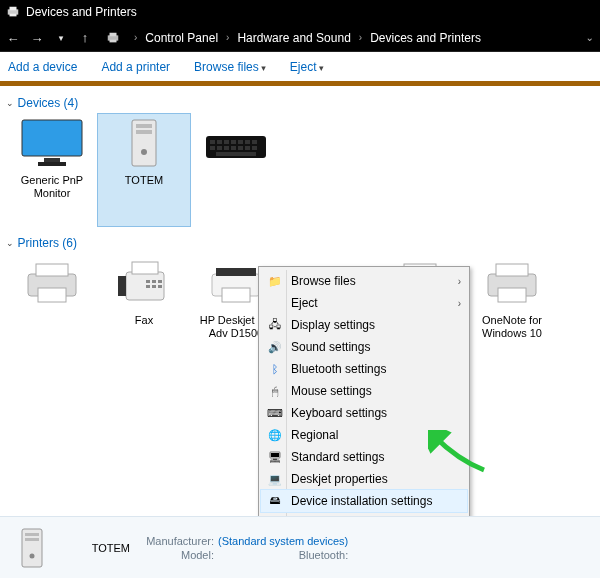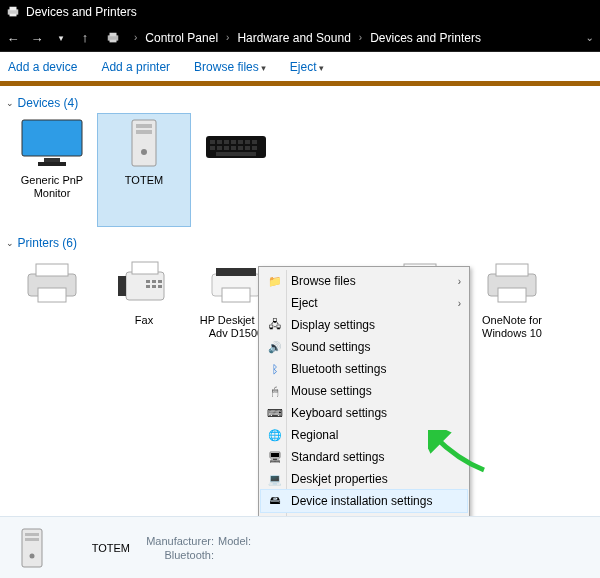--- a/index.html
+++ b/index.html
@@ -302,16 +302,17 @@
     <svg viewBox="0 0 44 44">
         <rect x="12" y="3" width="20" height="38" rx="2" fill="#e8e8e8" stroke="#999"></rect>
         <rect x="15" y="7" width="14" height="3" fill="#bbb"></rect>
         <rect x="15" y="12" width="14" height="3" fill="#bbb"></rect>
         <circle cx="22" cy="30" r="2.5" fill="#888"></circle>
       </svg>
   </div>
   <div class="det-name">TOTEM</div>
   <div class="det-kv">
     <span class="k">Manufacturer:</span>
+    <span class="v link">(Standard system devices)</span>
     <span class="k">Model:</span>
     <span class="k">Bluetooth:</span>
   </div>
 </div>
 
 </body></html>

